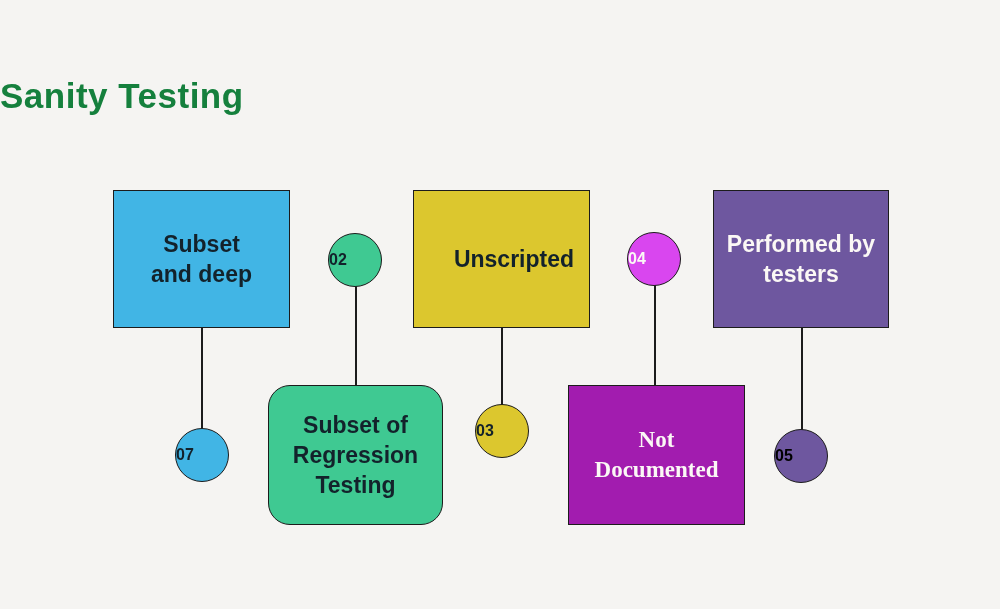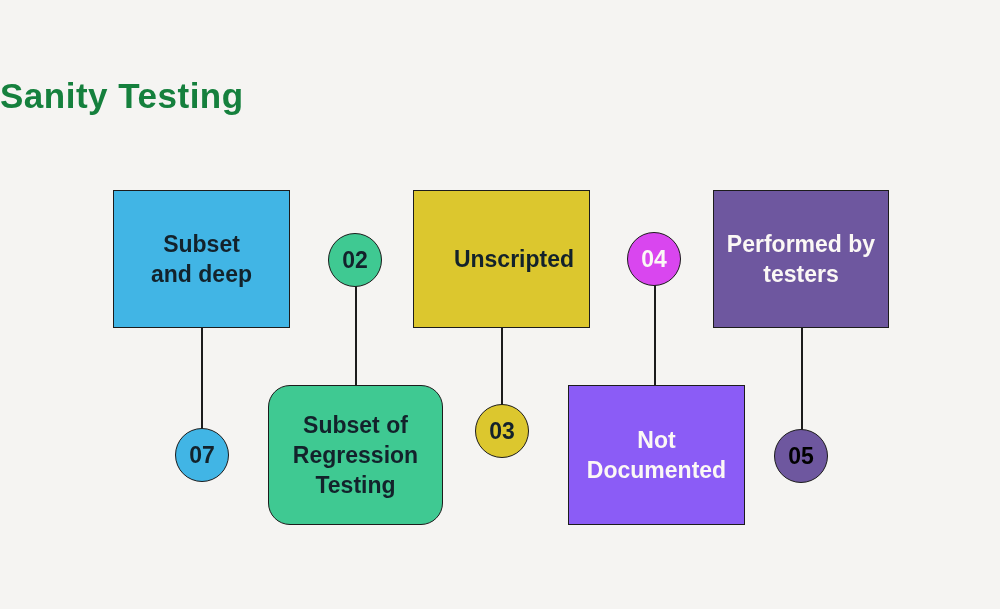--- a/index.html
+++ b/index.html
@@ -39,34 +39,33 @@
     font-size: 23px;
     font-weight: 700;
     line-height: 30px;
   }
   .box .box-label {
     white-space: pre-line;
   }
   .box-1 { left: 113px; top: 190px; width: 177px; height: 138px; background: #41b5e5; color: #13222b; }
   .box-2 { left: 268px; top: 385px; width: 175px; height: 140px; background: #3fc992; color: #13222b; border-radius: 22px; }
   .box-3 { left: 413px; top: 190px; width: 177px; height: 138px; background: #dcc72e; color: #13222b; padding-left: 25px; }
-  .box-4 { left: 568px; top: 385px; width: 177px; height: 140px; background: #8b5cf6; color: #fbf8f5; }
+  .box-4 { left: 568px; top: 385px; width: 177px; height: 140px; background: #a21caf; color: #fbf8f5; font-family: Liberation Serif, serif; }
   .box-5 { left: 713px; top: 190px; width: 176px; height: 138px; background: #6e579f; color: #fbf8f5; }
 
   .circle {
     position: absolute;
     box-sizing: border-box;
     width: 54px;
     height: 54px;
     border-radius: 50%;
     border: 1.5px solid #1c1c1c;
     display: flex;
     align-items: center;
-    justify-content: center;
-    font-size: 23px;
+    font-size: 16px;
     font-weight: 700;
   }
   .circle-1 { left: 175px; top: 428px; background: #41b5e5; color: #13222b; }
   .circle-2 { left: 328px; top: 233px; background: #3fc992; color: #13222b; }
   .circle-3 { left: 475px; top: 404px; background: #dcc72e; color: #13222b; }
   .circle-4 { left: 627px; top: 232px; background: #d946ef; color: #fbf8f5; }
   .circle-5 { left: 774px; top: 429px; background: #6e579f; color: #000000; }
 
   .line {
     position: absolute;

